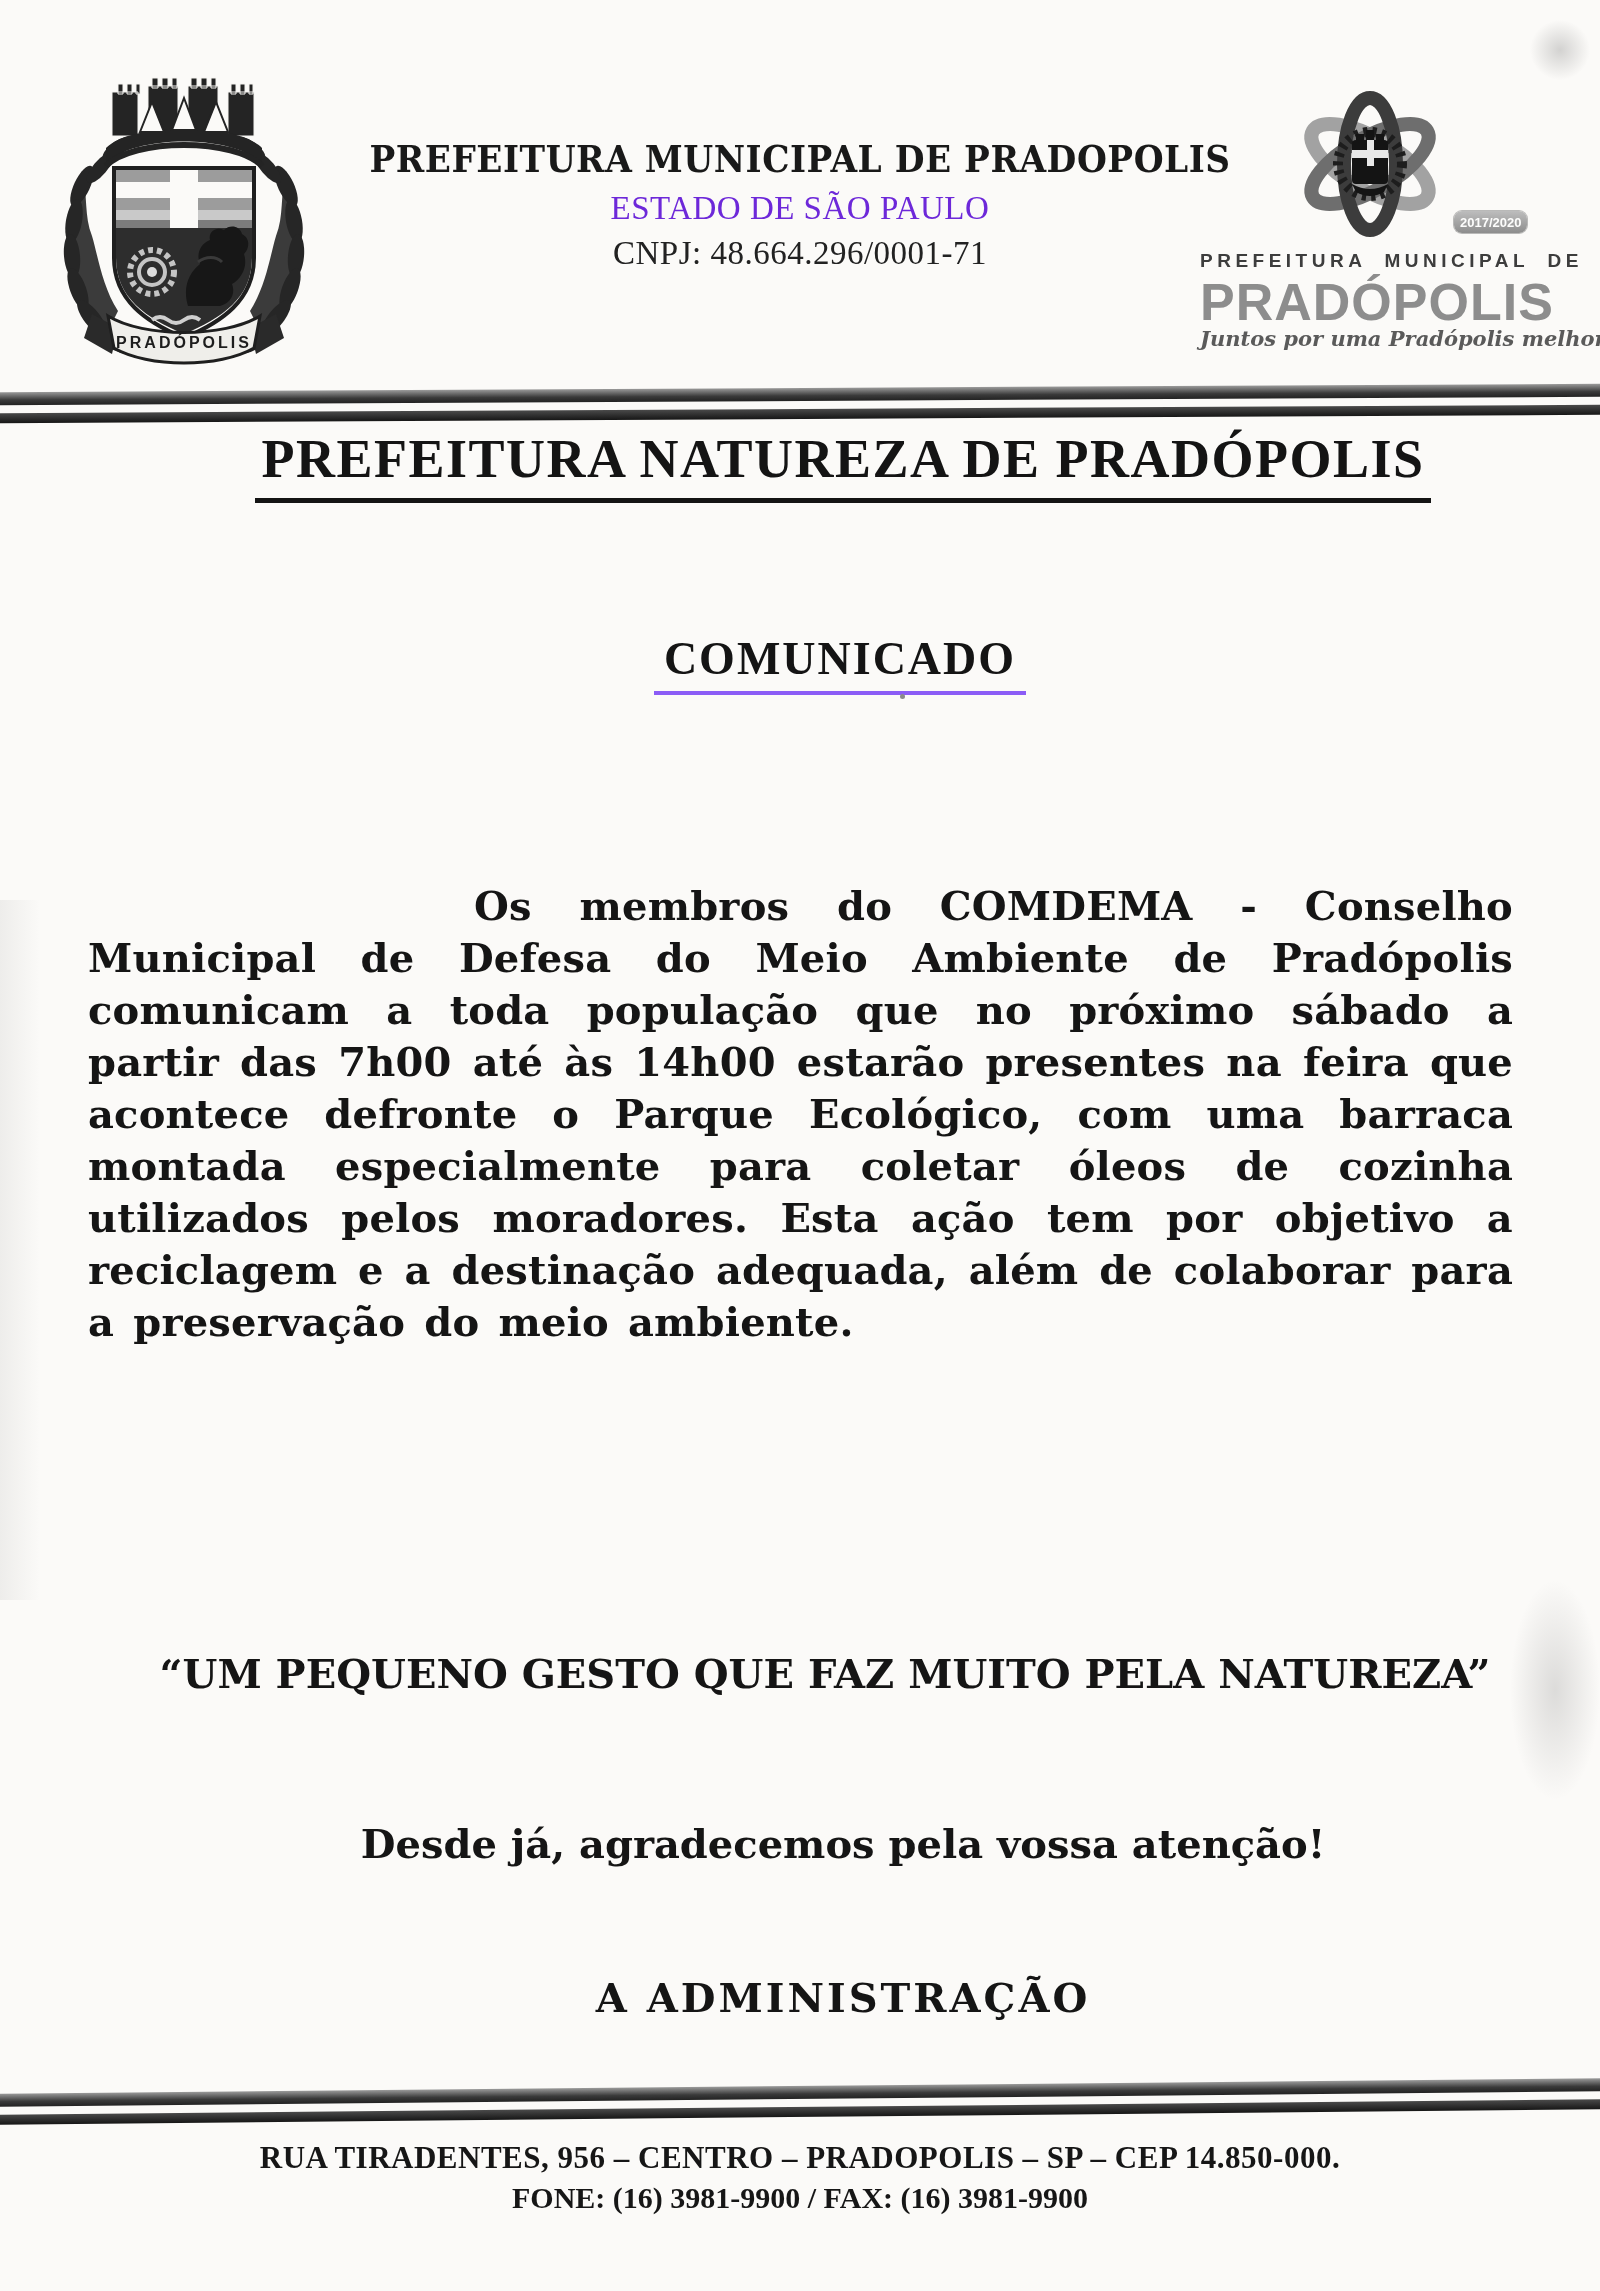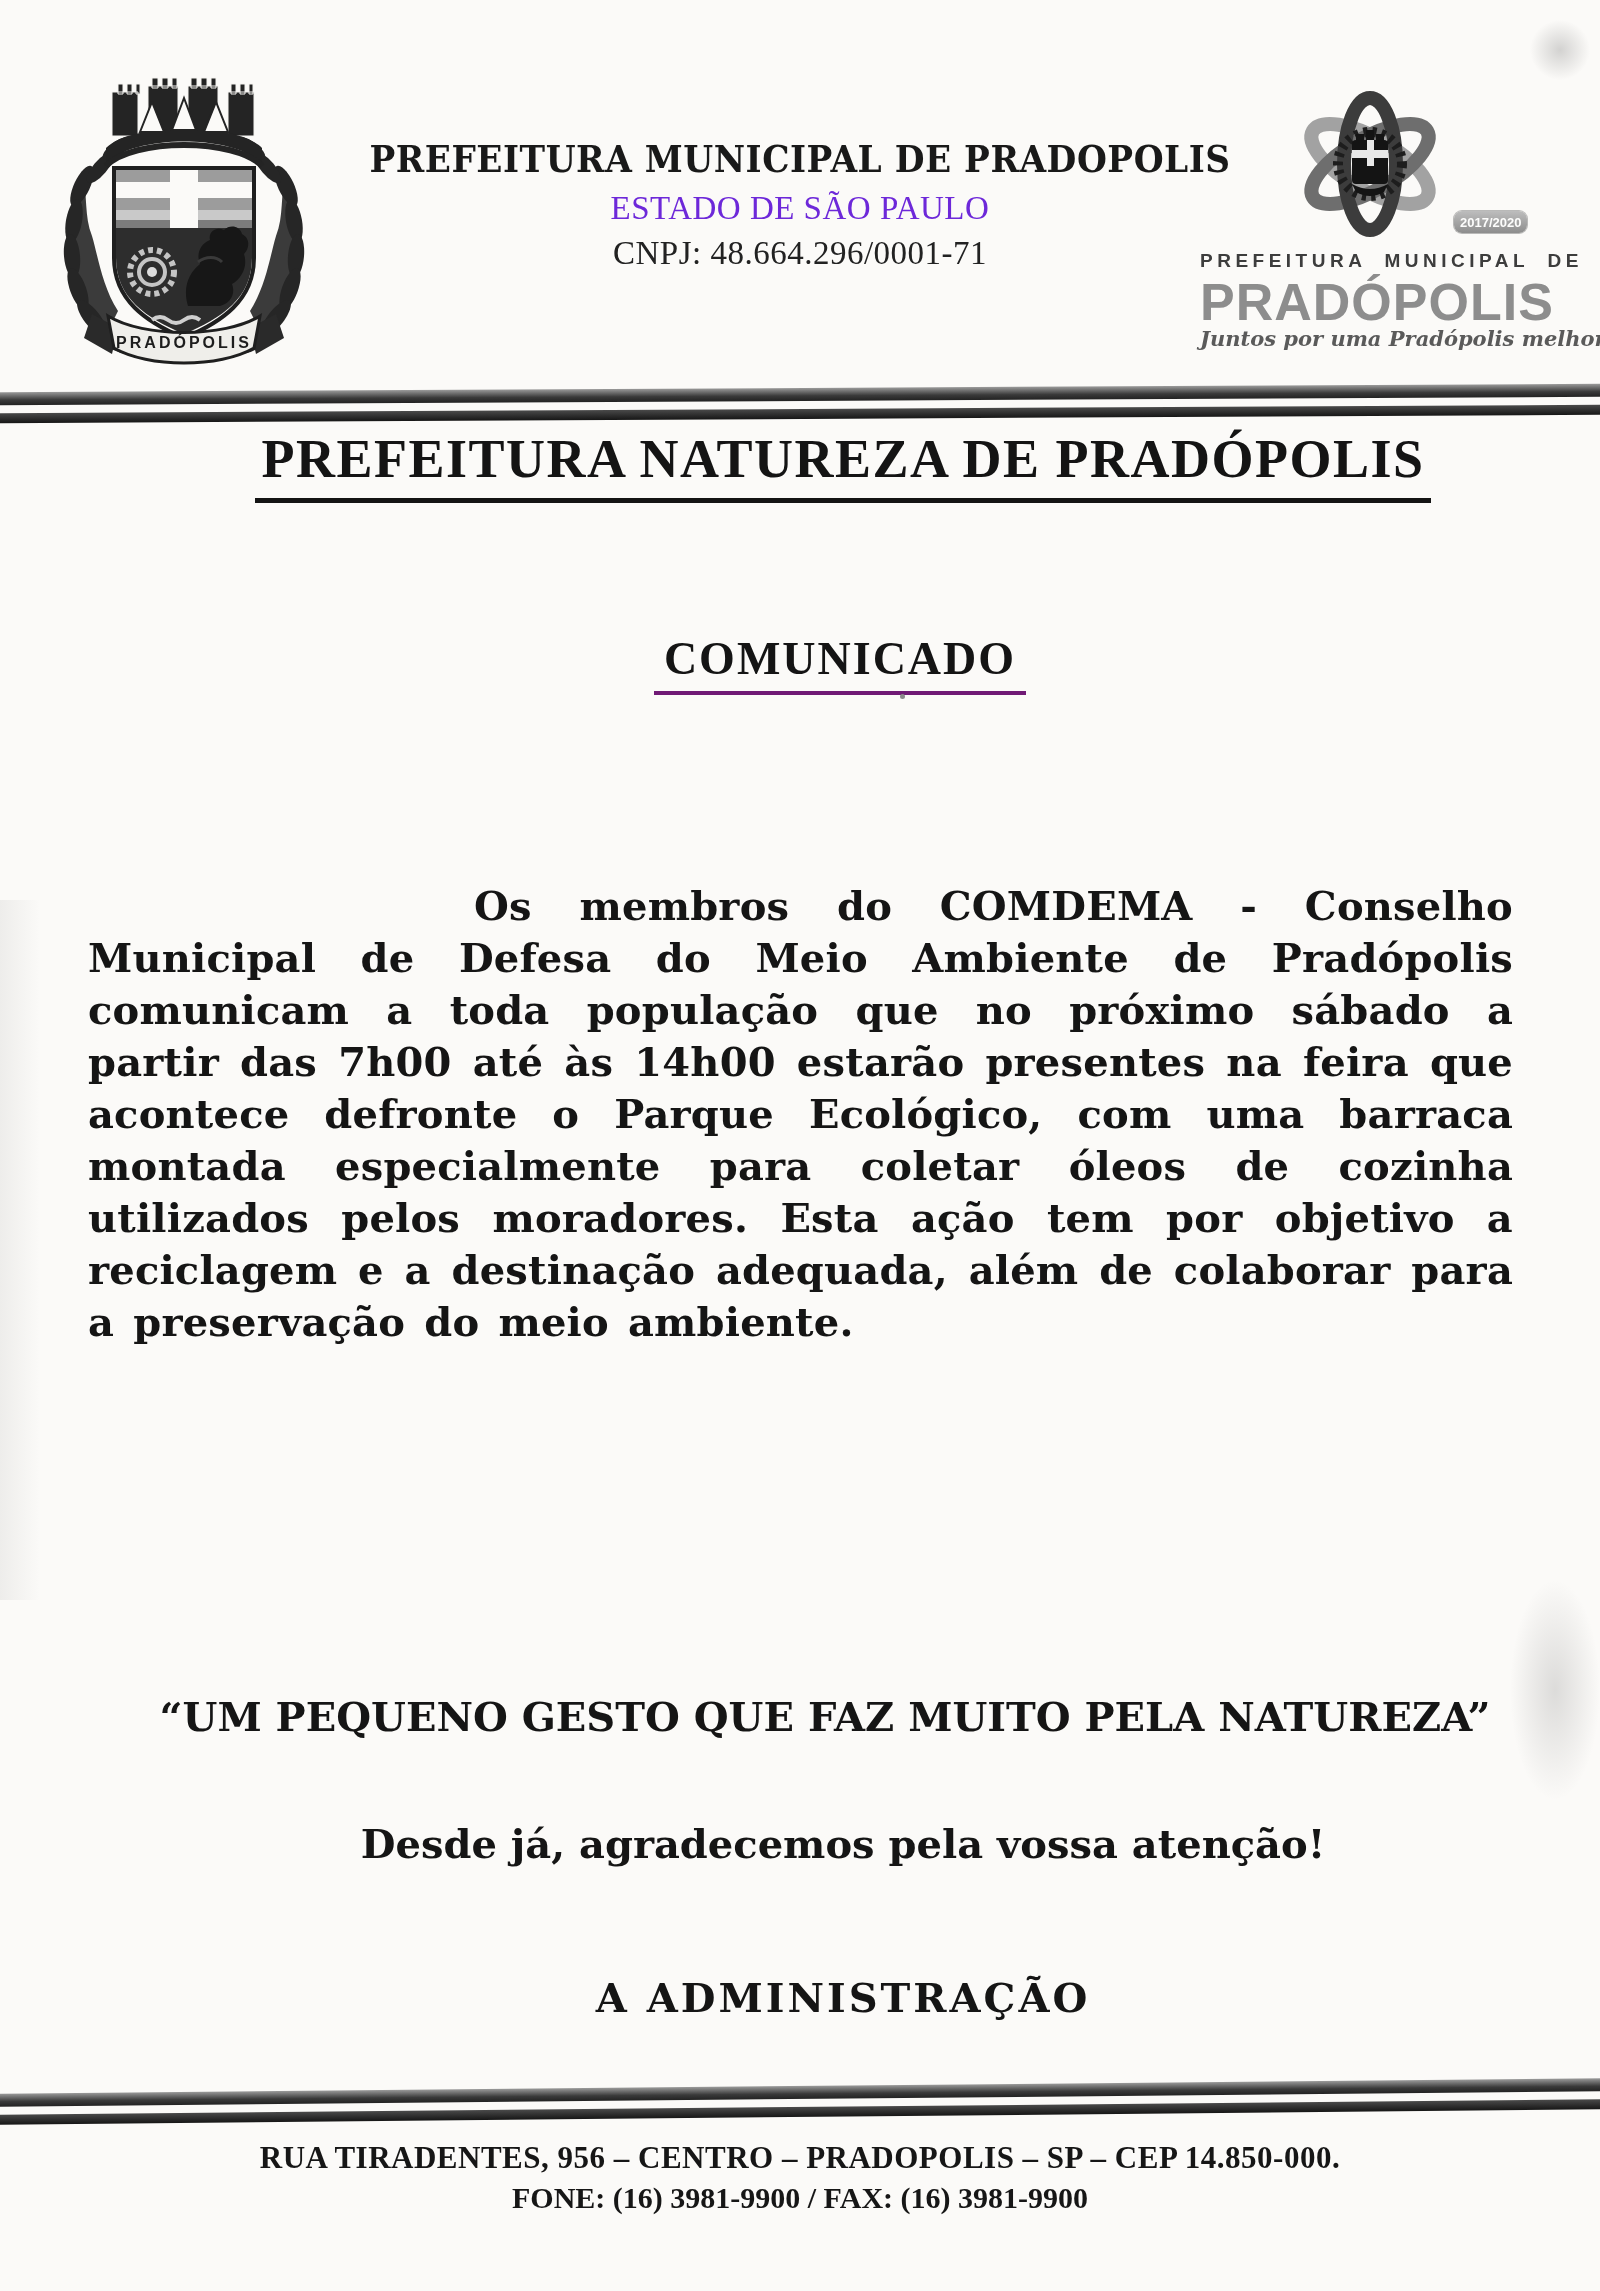--- a/index.html
+++ b/index.html
@@ -65,35 +65,35 @@
 
   
   .doc-title{position:absolute;left:212px;top:428px;width:1262px;text-align:center;}
   .doc-title span{
     display:inline-block;font-weight:bold;font-size:54px;letter-spacing:1.5px;
     color:#141414;border-bottom:5px solid #141414;padding:0 6px 8px 6px;white-space:nowrap;
   }
   .doc-heading{position:absolute;left:600px;top:632px;width:480px;text-align:center;}
   .doc-heading span{
     display:inline-block;font-weight:bold;font-size:46px;letter-spacing:2px;
-    color:#141414;border-bottom:4px solid #701a75;padding:0 10px 6px 10px;white-space:nowrap;
+    color:#141414;border-bottom:4px solid #8b5cf6;padding:0 10px 6px 10px;white-space:nowrap;
   }
   .artifact-dot{position:absolute;left:900px;top:694px;width:5px;height:5px;border-radius:50%;background:#8a8a8a;}
 
   .body-text{position:absolute;left:80px;top:872px;width:1441px;}
   .body-text p{
     margin:8px;font-family:"DejaVu Serif",serif;font-weight:bold;
     font-size:40px;line-height:52px;color:#151515;
     text-align:justify;text-indent:386px;letter-spacing:.2px;word-spacing:5px;
   }
   .body-text p + p{margin-top:44px;}
 
   .quote-line{
     position:absolute;left:90px;top:1650px;width:1470px;text-align:center;
-    font-family:"DejaVu Serif",serif;font-weight:bold;font-size:40px;color:#151515;white-space:nowrap;margin-top:43px;
+    font-family:"DejaVu Serif",serif;font-weight:bold;font-size:40px;color:#151515;white-space:nowrap;
   }
   .thanks-line{
     position:absolute;left:93px;top:1820px;width:1500px;text-align:center;
     font-family:"DejaVu Serif",serif;font-weight:bold;font-size:40px;color:#151515;white-space:nowrap;
   }
   .signature-line{
     position:absolute;left:93px;top:1974px;width:1500px;text-align:center;
     font-family:"DejaVu Serif",serif;font-weight:bold;font-size:40px;
     letter-spacing:3px;color:#151515;white-space:nowrap;
   }

